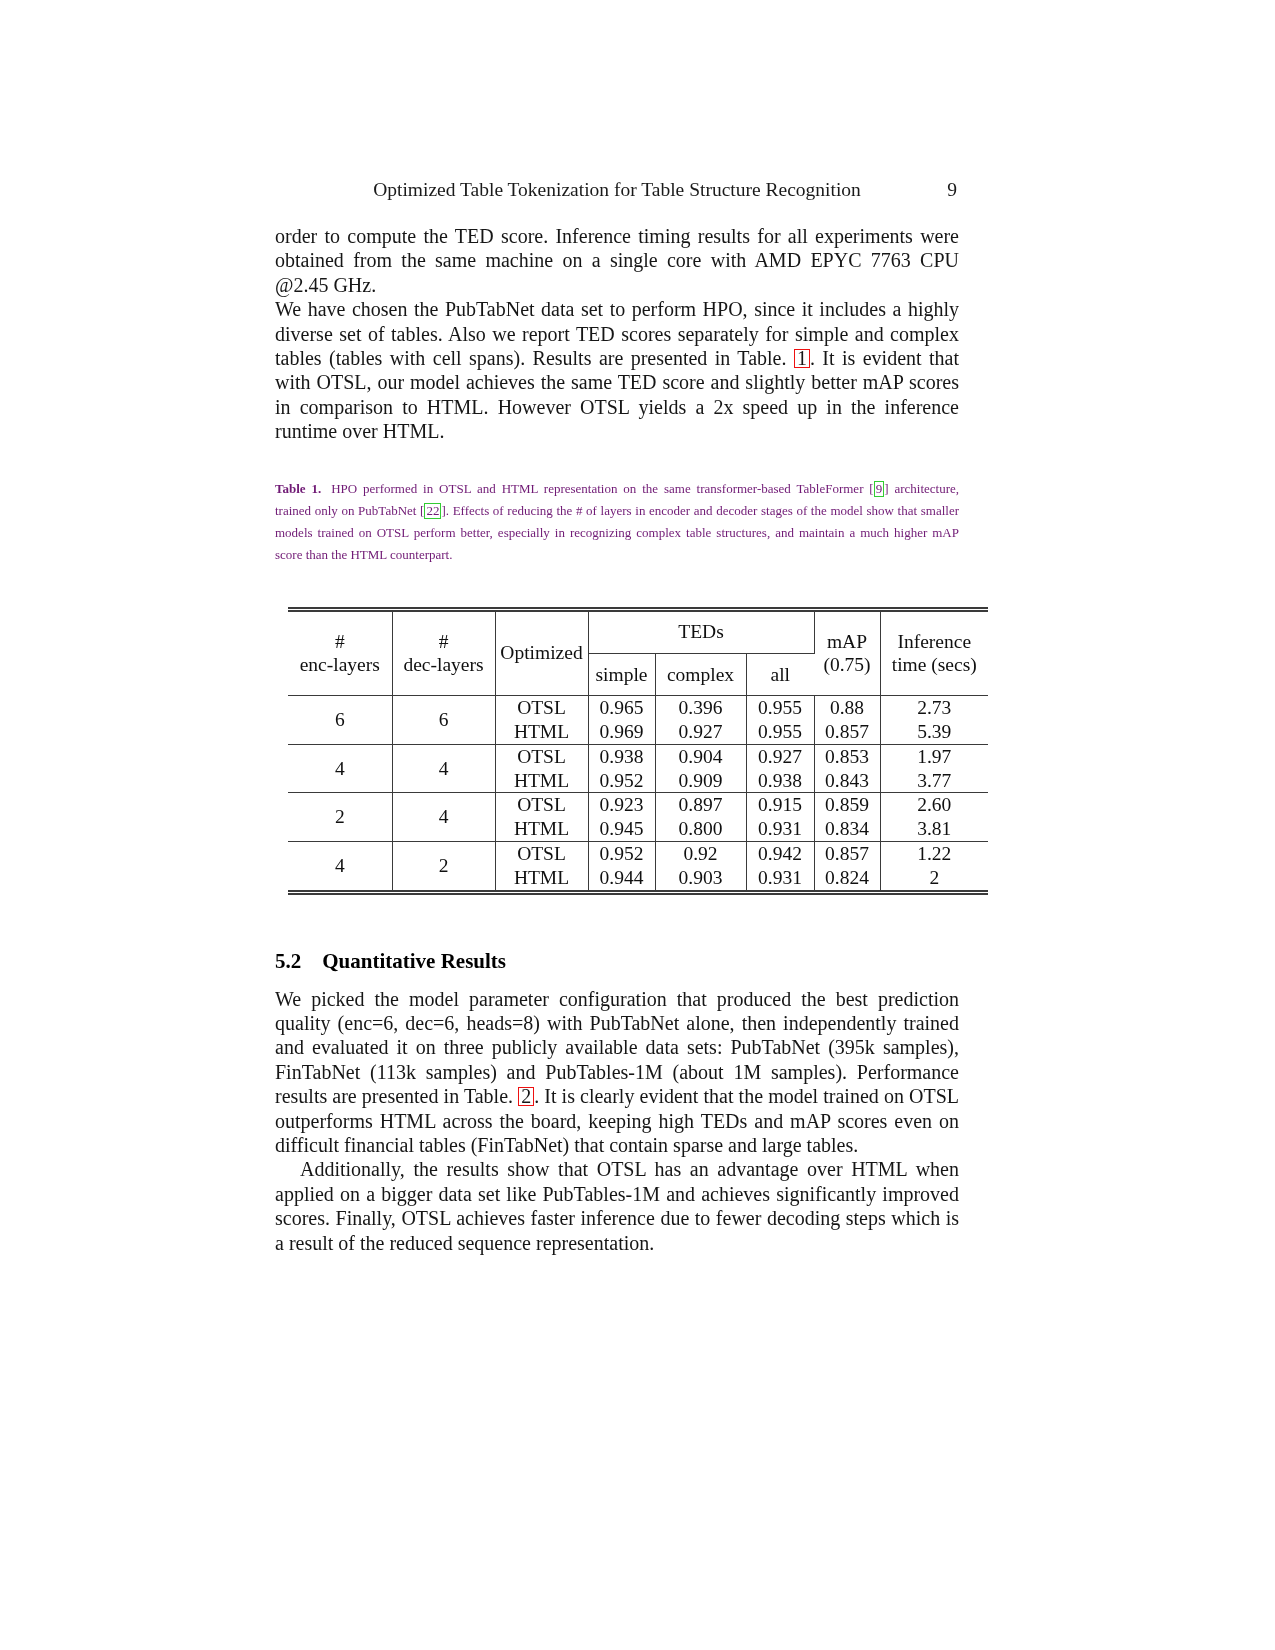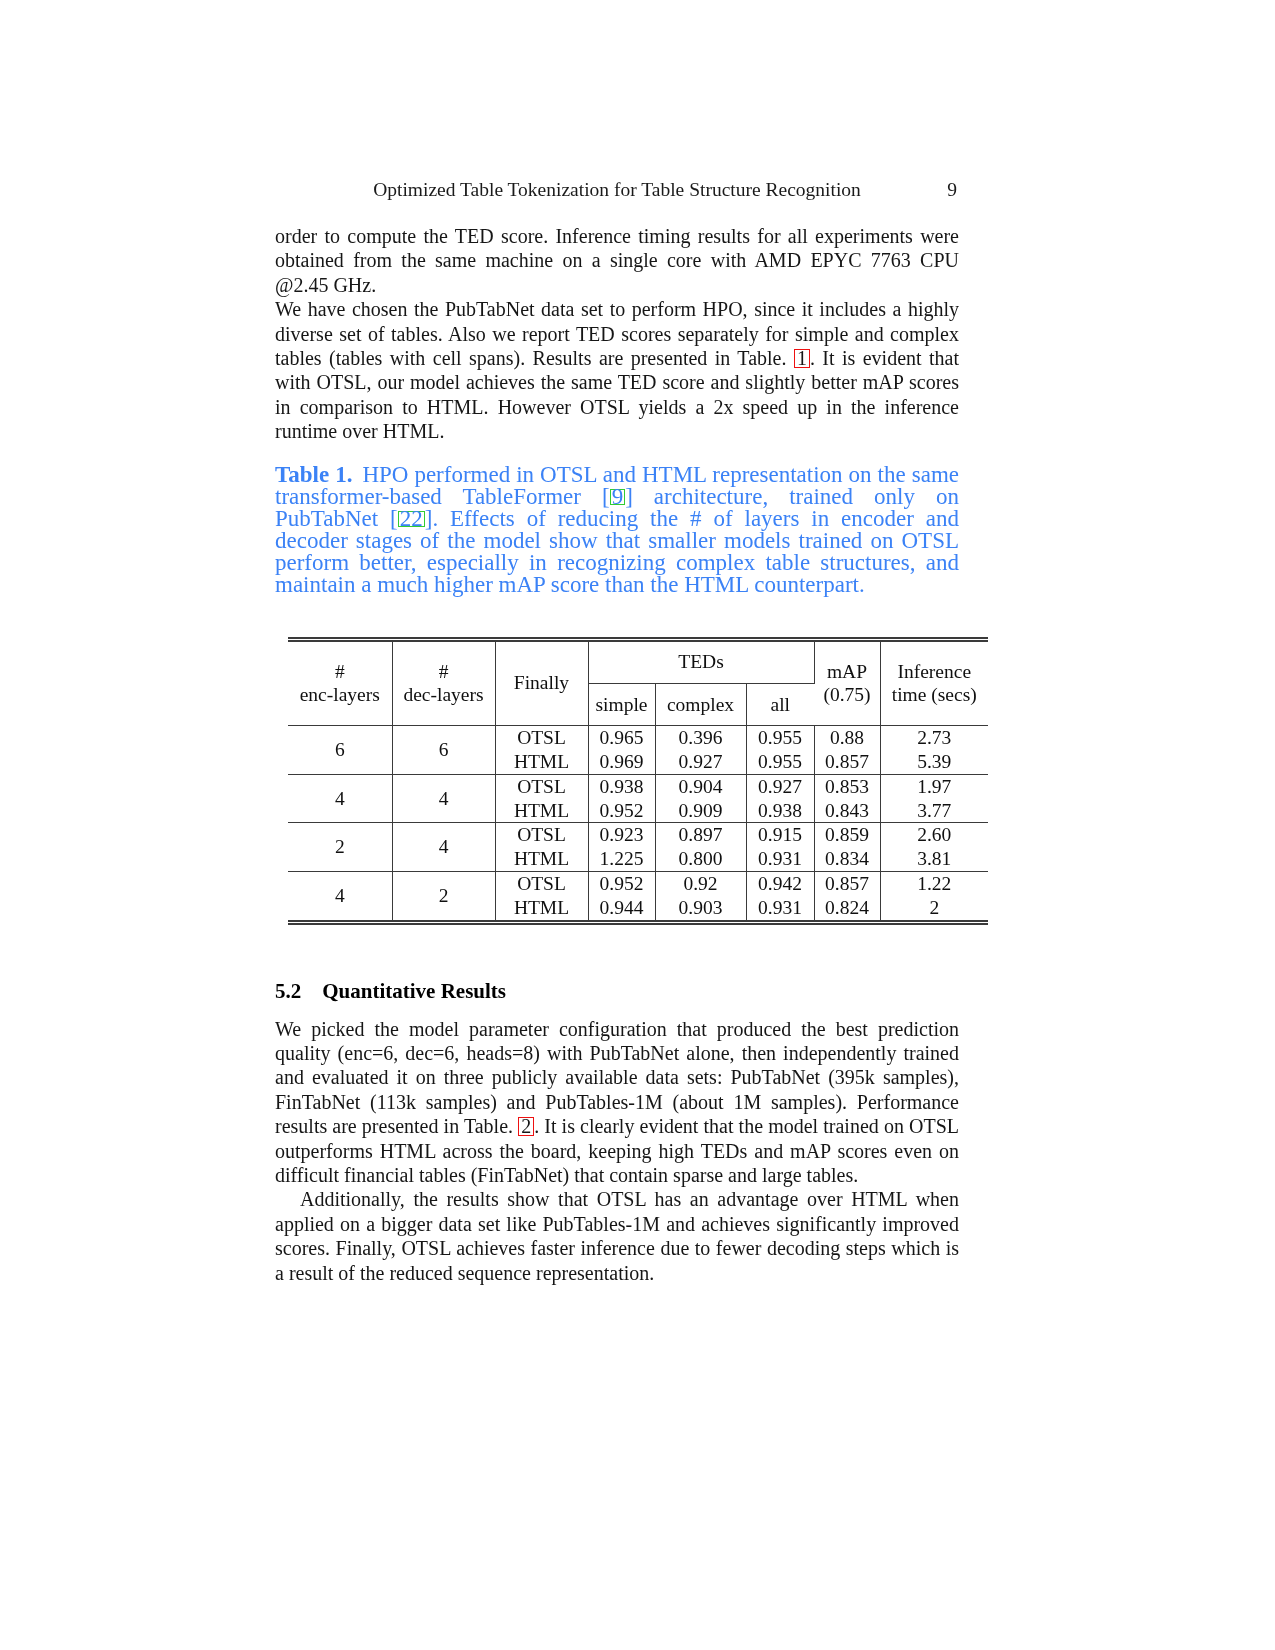--- a/index.html
+++ b/index.html
@@ -17,21 +17,21 @@
 
   p.body { font-size:20px; line-height:24.4px; text-align:justify; }
   p.cont { margin-top:0; }
   .it { }
 
   h2.sec { font-size:21px; font-weight:bold; line-height:25px; color:#000; }
   h2.sec .secnum { margin-right:21px; }
   h2.s51 { margin-top:34px; margin-bottom:13px; }
   h2.s52 { margin-top:54px; margin-bottom:13px; }
 
-  .caption { font-size:23px; line-height:22px; text-align:justify; margin-top:20px; color:#3b82f6; }
+  .caption { font-size:13px; line-height:22px; text-align:justify; margin-top:34px; color:#701a75; }
   .caption .cap-label { font-weight:bold; }
   .caption .cap-gap { display:inline-block; width:10px; }
 
   .refbox { display:inline-block; border:1px solid #ee1111; padding:0 2px; line-height:17px; }
   .citebox { display:inline-block; border:1px solid #33cc33; padding:0 1px; line-height:14px; }
 
   .tablewrap { margin-top:41px; margin-left:13px; width:700px;
                border-top:5px double #3a3a3a; border-bottom:5px double #3a3a3a; }
   table.t1 { border-collapse:collapse; width:100%; font-size:19.5px; table-layout:fixed; color:#101010; }
   .t1 th, .t1 td { border-right:1px solid #3a3a3a; text-align:center; vertical-align:middle; font-weight:normal; padding:0; }
@@ -85,21 +85,21 @@
         <thead>
           <tr>
             <th rowspan="2">
               <span class="thline">#</span>
               <span class="thline">enc-layers</span>
             </th>
             <th rowspan="2">
               <span class="thline">#</span>
               <span class="thline">dec-layers</span>
             </th>
-            <th rowspan="2">Finally</th>
+            <th rowspan="2">Optimized</th>
             <th colspan="3">TEDs</th>
             <th rowspan="2">
               <span class="thline">mAP</span>
               <span class="thline">(0.75)</span>
             </th>
             <th rowspan="2">
               <span class="thline">Inference</span>
               <span class="thline">time (secs)</span>
             </th>
           </tr>
@@ -153,21 +153,21 @@
             <td rowspan="2">4</td>
             <td>OTSL</td>
             <td>0.923</td>
             <td>0.897</td>
             <td>0.915</td>
             <td class="b">0.859</td>
             <td class="b">2.60</td>
           </tr>
           <tr>
             <td>HTML</td>
-            <td>1.225</td>
+            <td>0.945</td>
             <td>0.800</td>
             <td class="b">0.931</td>
             <td>0.834</td>
             <td>3.81</td>
           </tr>
 
           <tr class="sep">
             <td rowspan="2">4</td>
             <td rowspan="2">2</td>
             <td>OTSL</td>

